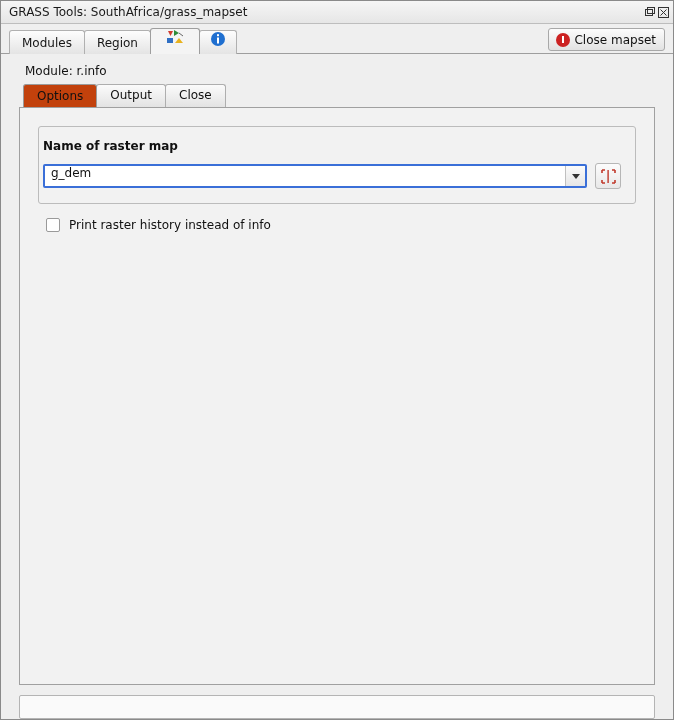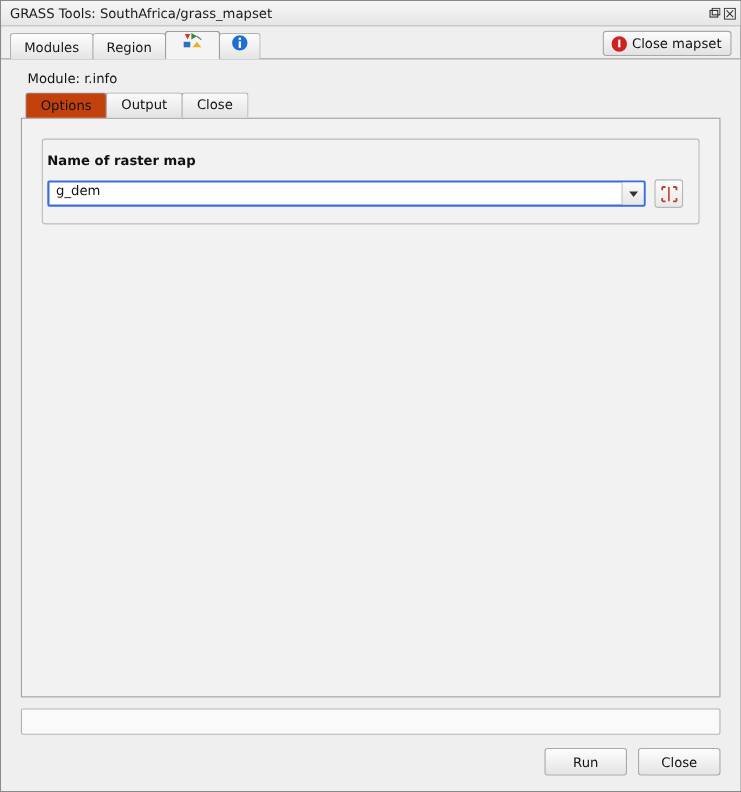--- a/index.html
+++ b/index.html
@@ -386,29 +386,25 @@
               <path d="M2,2 L2,5 M2,2 L5,2" stroke="#c0392b" stroke-width="1.6" fill="none"></path>
               <path d="M15,2 L15,5 M15,2 L12,2" stroke="#c0392b" stroke-width="1.6" fill="none"></path>
               <path d="M2,15 L2,12 M2,15 L5,15" stroke="#c0392b" stroke-width="1.6" fill="none"></path>
               <path d="M15,15 L15,12 M15,15 L12,15" stroke="#c0392b" stroke-width="1.6" fill="none"></path>
               <rect x="7.4" y="2" width="1.4" height="13" fill="#c0392b"></rect>
             </svg>
           </div>
         </div>
       </div>
 
+      <div class="check-row">
+        <span class="checkbox"></span>
+        <span class="check-label">Print raster history instead of info</span>
+      </div>
 
 
     </div>
 
     <div class="statusbar"></div>
 
-    <div class="buttons-row">
-      <div class="btn">
-        <span>Run</span>
-      </div>
-      <div class="btn">
-        <span>Close</span>
-      </div>
-    </div>
 
   </div>
 </div>
 
 </body></html>

